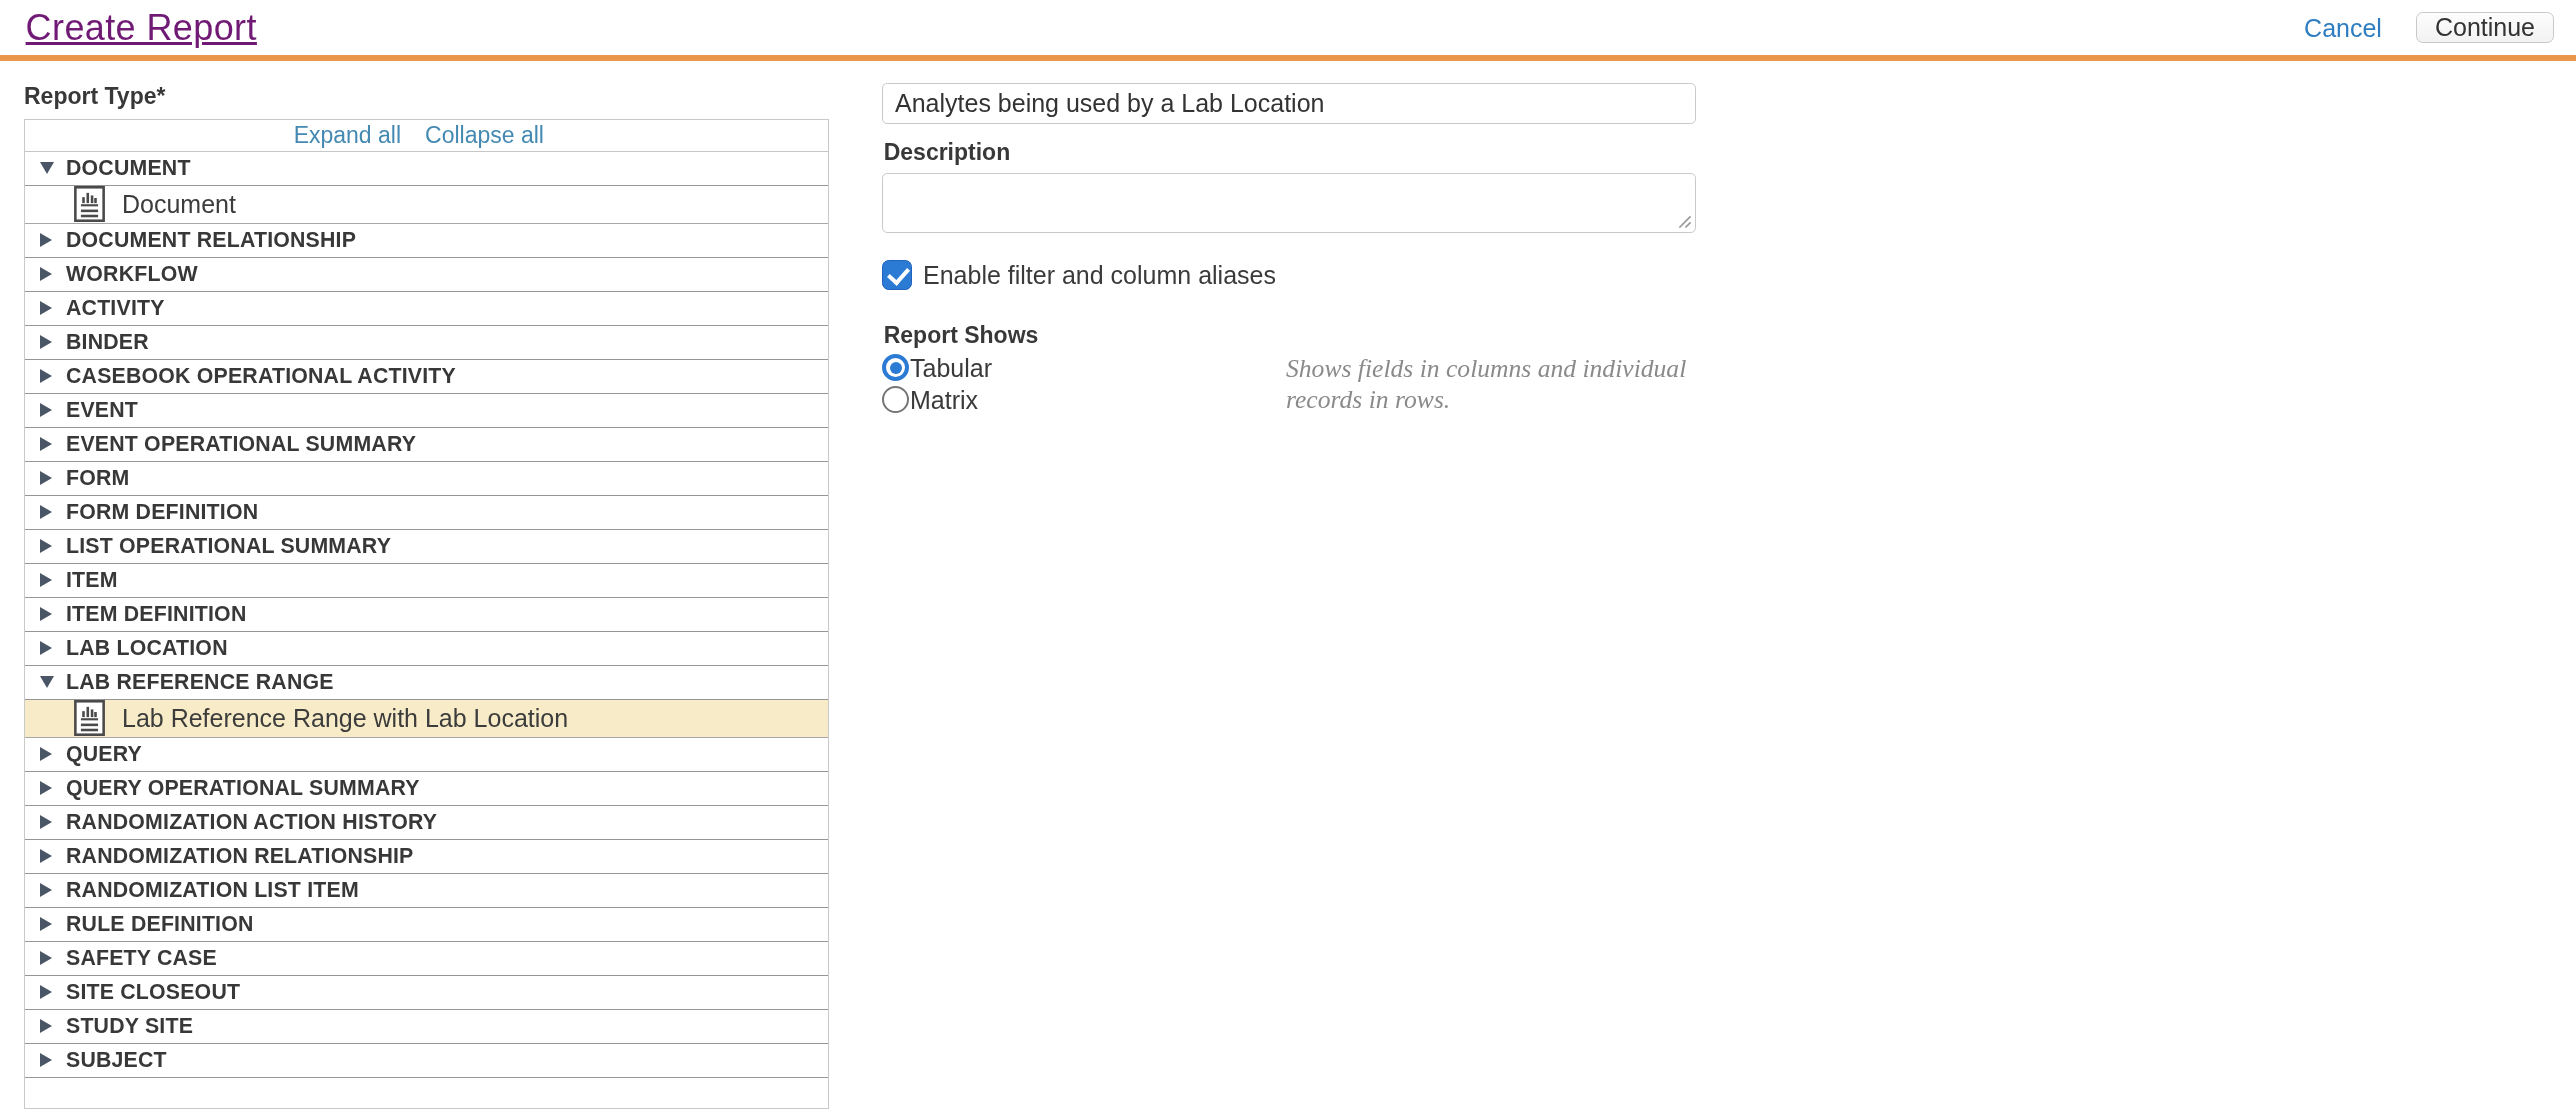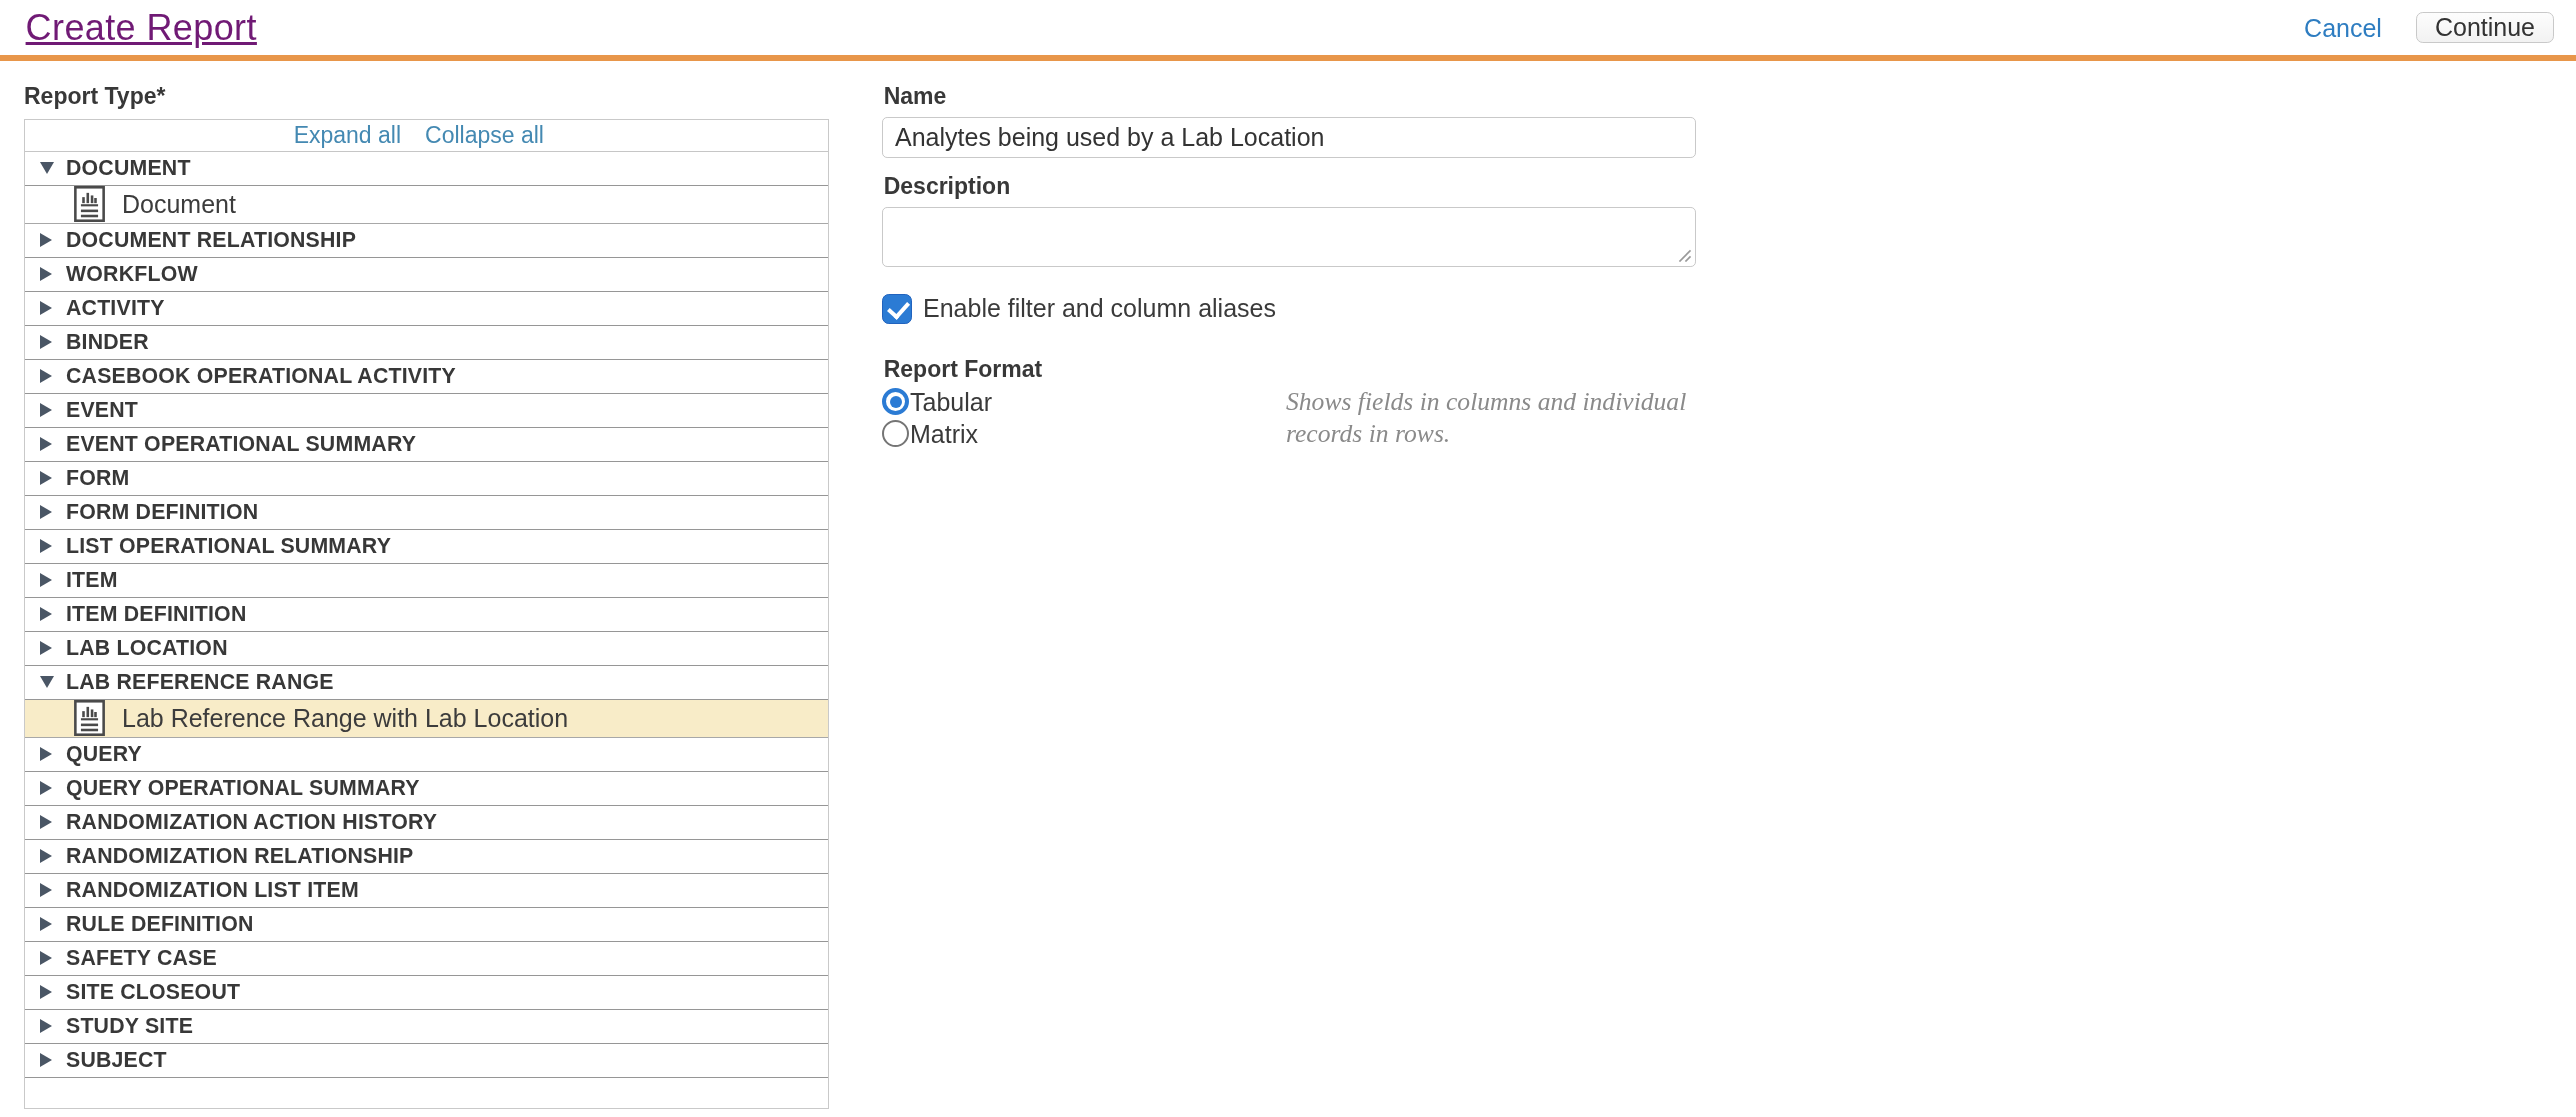--- a/index.html
+++ b/index.html
@@ -270,38 +270,37 @@
     <span class="tri">
               <span class="tri-shape tri-right"></span>
             </span>
     <span class="cat-label">SUBJECT</span>
   </div>
         </div>
     </div>
   </div>
 
   <div class="right-col">
-    <div class="field-label">Name</div>
     <input class="text-input" type="text" value="Analytes being used by a Lab Location" style="">
 
     <div class="field-label desc-label">Description</div>
     <div class="desc-wrap">
       <textarea class="desc-textarea" style=""></textarea>
       <svg class="resize-grip" width="15.4" height="15.4" viewBox="0 0 18 18">
         <line x1="4" y1="17" x2="17" y2="4" stroke="#9a9a9a" stroke-width="2"></line>
         <line x1="11" y1="17" x2="17" y2="11" stroke="#9a9a9a" stroke-width="2"></line>
       </svg>
     </div>
 
     <div class="checkbox-row">
       <div class="checkbox"></div>
       <span class="check-label">Enable filter and column aliases</span>
     </div>
 
-    <div class="field-label format-label">Report Format</div>
+    <div class="field-label format-label">Report Shows</div>
     <div class="format-row">
       <div class="radio-group" id="radio-group">
           <div class="radio-row">
     <span class="radio on"></span>
     <span class="radio-label">Tabular</span>
   </div>
           <div class="radio-row">
     <span class="radio off"></span>
     <span class="radio-label">Matrix</span>
   </div>

